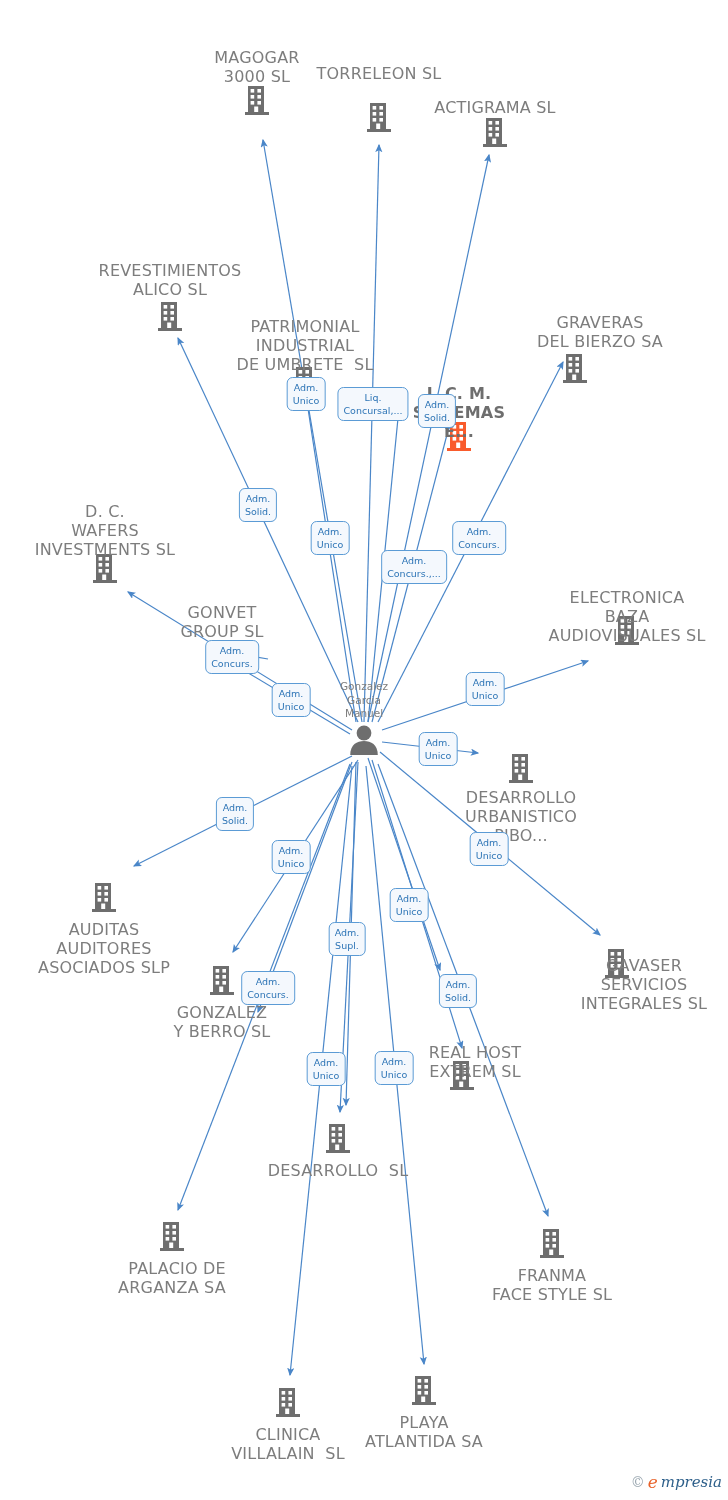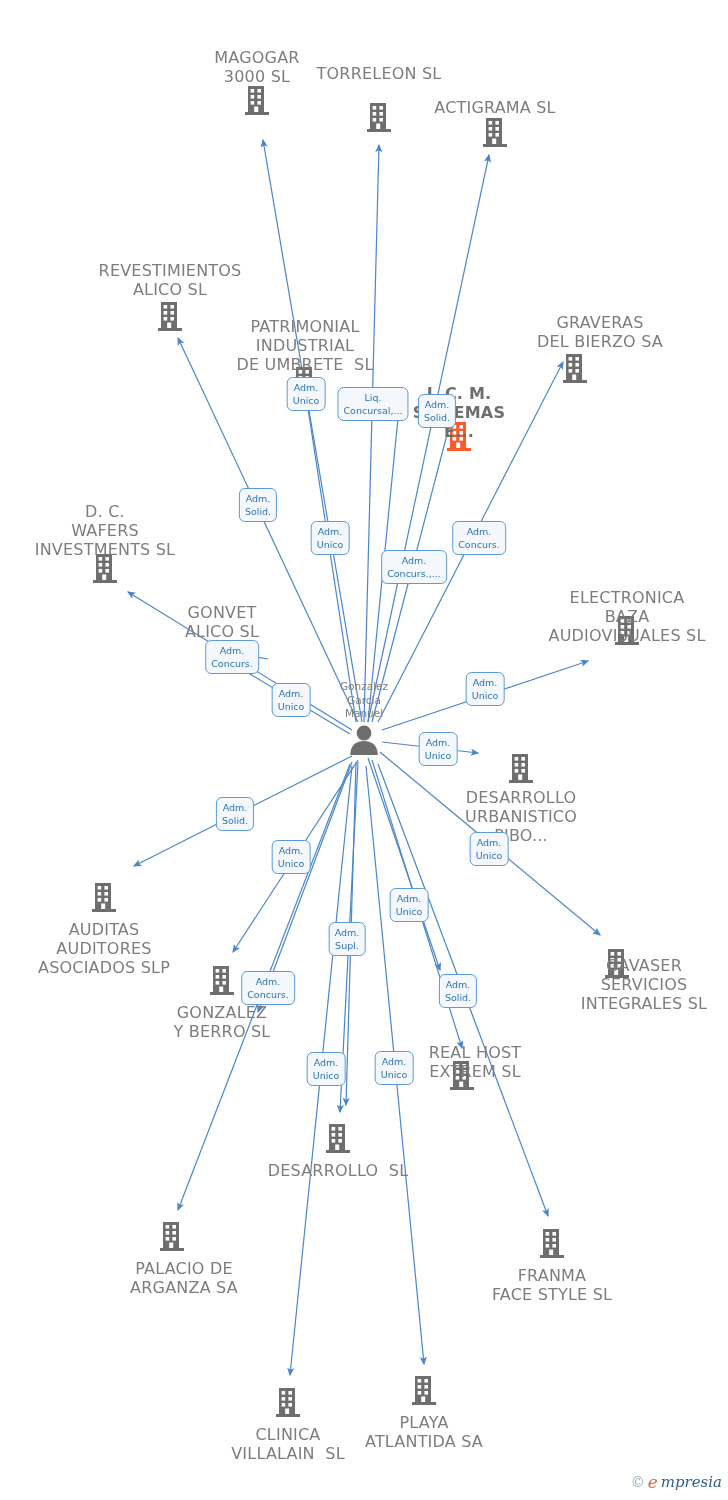--- a/index.html
+++ b/index.html
@@ -191,21 +191,21 @@
           <rect x="1" y="28" width="24" height="3" fill="#6e6e6e"></rect>
           <rect x="6.6" y="5" width="3.6" height="3.6" fill="#fff"></rect>
           <rect x="13.4" y="5" width="3.6" height="3.6" fill="#fff"></rect>
           <rect x="6.6" y="11" width="3.6" height="3.6" fill="#fff"></rect>
           <rect x="13.4" y="11" width="3.6" height="3.6" fill="#fff"></rect>
           <rect x="6.6" y="17" width="3.6" height="3.6" fill="#fff"></rect>
           <rect x="13.4" y="17" width="3.6" height="3.6" fill="#fff"></rect>
           <rect x="10.2" y="22.5" width="4" height="5.5" fill="#fff"></rect>
         </svg></div>
       <div class="node" style="left: 222px; top: 603px;"><span class="lbl">GONVET
-ALICO SL</span></div>
+GROUP SL</span></div>
       <div style="position: absolute; left: 521px; top: 752px; transform: translate(-50%, 0px);"><svg class="ico" width="26" height="32" viewBox="0 0 26 32">
           <rect x="4" y="2" width="16" height="26" fill="#6e6e6e"></rect>
           <rect x="1" y="28" width="24" height="3" fill="#6e6e6e"></rect>
           <rect x="6.6" y="5" width="3.6" height="3.6" fill="#fff"></rect>
           <rect x="13.4" y="5" width="3.6" height="3.6" fill="#fff"></rect>
           <rect x="6.6" y="11" width="3.6" height="3.6" fill="#fff"></rect>
           <rect x="13.4" y="11" width="3.6" height="3.6" fill="#fff"></rect>
           <rect x="6.6" y="17" width="3.6" height="3.6" fill="#fff"></rect>
           <rect x="13.4" y="17" width="3.6" height="3.6" fill="#fff"></rect>
           <rect x="10.2" y="22.5" width="4" height="5.5" fill="#fff"></rect>
@@ -283,21 +283,21 @@
           <rect x="4" y="2" width="16" height="26" fill="#6e6e6e"></rect>
           <rect x="1" y="28" width="24" height="3" fill="#6e6e6e"></rect>
           <rect x="6.6" y="5" width="3.6" height="3.6" fill="#fff"></rect>
           <rect x="13.4" y="5" width="3.6" height="3.6" fill="#fff"></rect>
           <rect x="6.6" y="11" width="3.6" height="3.6" fill="#fff"></rect>
           <rect x="13.4" y="11" width="3.6" height="3.6" fill="#fff"></rect>
           <rect x="6.6" y="17" width="3.6" height="3.6" fill="#fff"></rect>
           <rect x="13.4" y="17" width="3.6" height="3.6" fill="#fff"></rect>
           <rect x="10.2" y="22.5" width="4" height="5.5" fill="#fff"></rect>
         </svg></div>
-      <div class="node" style="left: 184px; top: 1259px;"><span class="lbl">PALACIO DE
+      <div class="node" style="left: 172px; top: 1259px; text-align: right;"><span class="lbl">PALACIO DE
 ARGANZA SA</span></div>
       <div style="position: absolute; left: 552px; top: 1227px; transform: translate(-50%, 0px);"><svg class="ico" width="26" height="32" viewBox="0 0 26 32">
           <rect x="4" y="2" width="16" height="26" fill="#6e6e6e"></rect>
           <rect x="1" y="28" width="24" height="3" fill="#6e6e6e"></rect>
           <rect x="6.6" y="5" width="3.6" height="3.6" fill="#fff"></rect>
           <rect x="13.4" y="5" width="3.6" height="3.6" fill="#fff"></rect>
           <rect x="6.6" y="11" width="3.6" height="3.6" fill="#fff"></rect>
           <rect x="13.4" y="11" width="3.6" height="3.6" fill="#fff"></rect>
           <rect x="6.6" y="17" width="3.6" height="3.6" fill="#fff"></rect>
           <rect x="13.4" y="17" width="3.6" height="3.6" fill="#fff"></rect>

